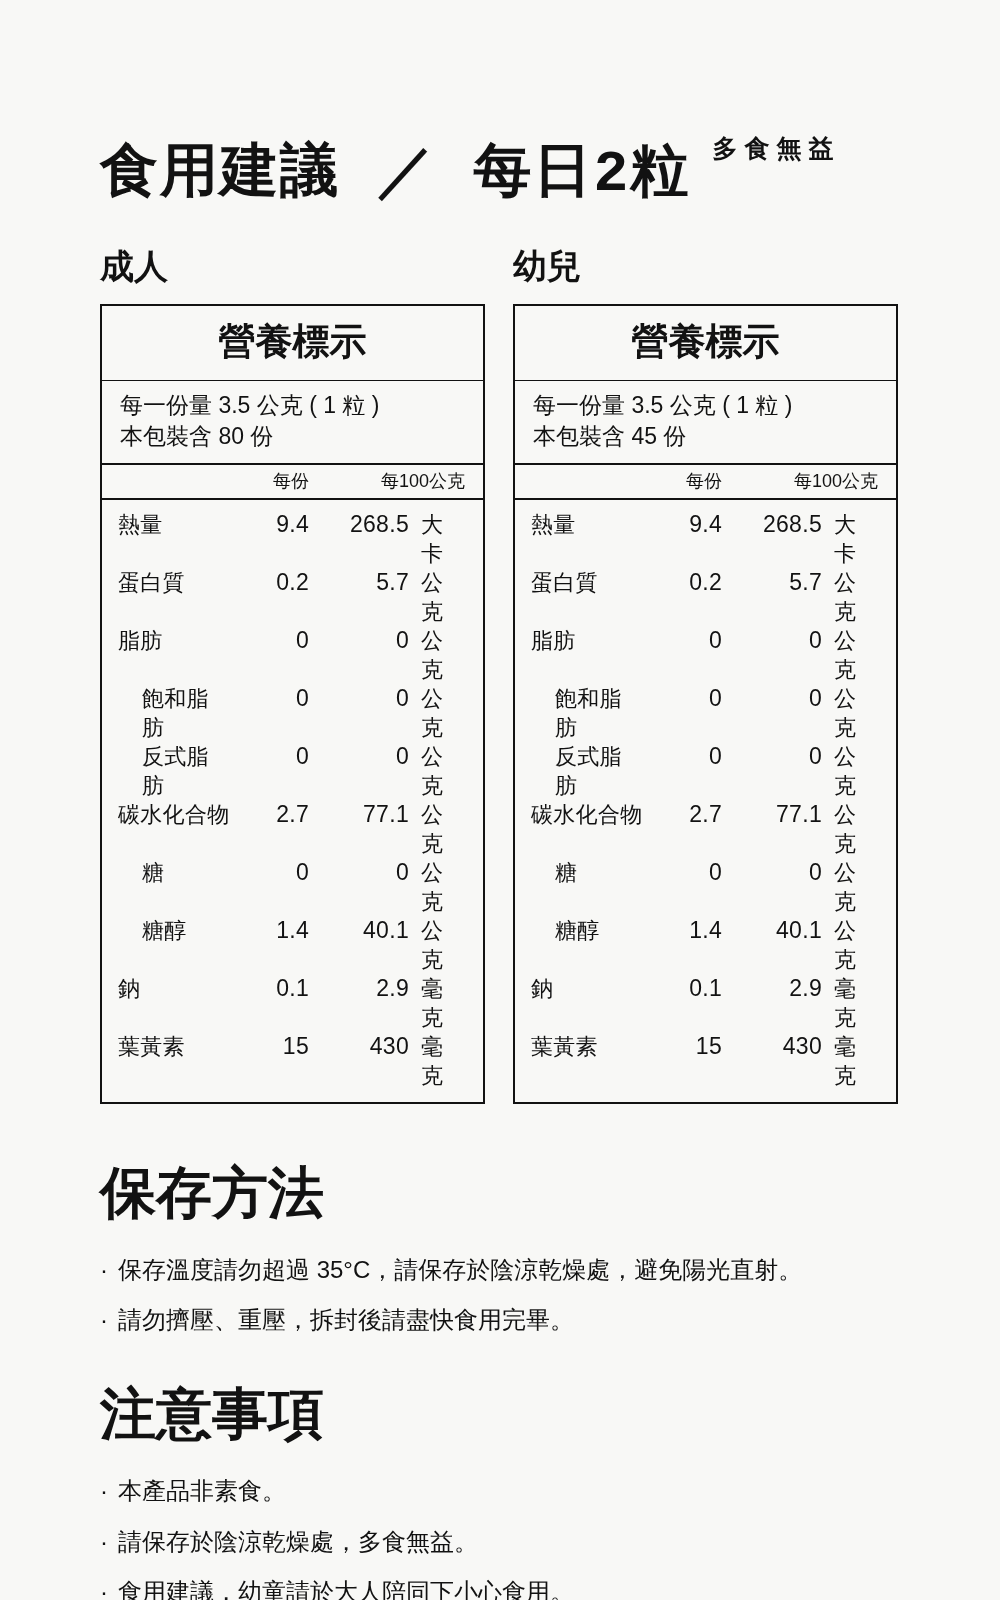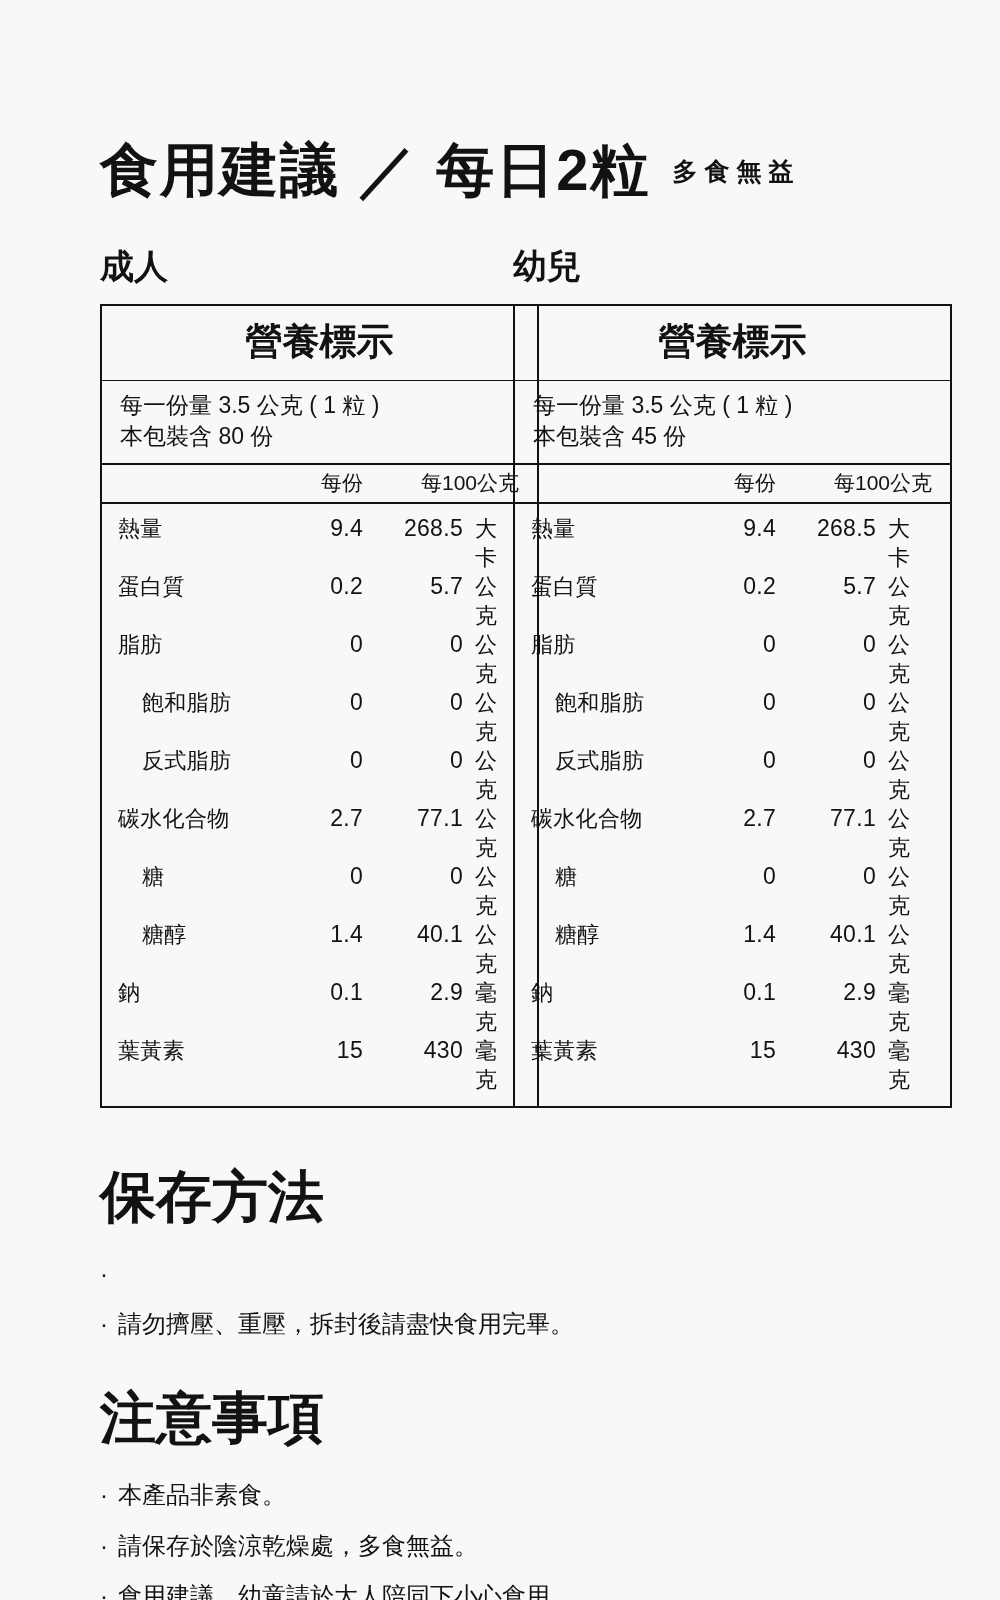--- a/index.html
+++ b/index.html
@@ -5,31 +5,31 @@
   * { margin:0; padding:0; box-sizing:border-box; }
   html,body { width:1000px; }
   body {
     min-height:1600px;
     background:#f8f8f6;
     color:#121212;
     font-family:"Liberation Sans", sans-serif;
     padding:132px 90px 60px 100px;
   }
   
-  .title-row { display:flex; align-items:center; }
+  .title-row { display:flex; align-items:flex-start;font-family:Liberation Mono, monospace; }
   .page-title { font-size:58px; font-weight:bold; letter-spacing:2px; white-space:nowrap; }
   .title-suffix { font-size:25px; font-weight:bold; letter-spacing:7px; margin-left:22px; white-space:nowrap; }
   
   .tables-row { display:flex; gap:28px; margin-top:34px; }
   .table-col { width:385px; }
   .group-label { font-size:34px; font-weight:bold; margin:0 0 14px 0; }
-  .ntable { border:2px solid #121212; width:439px; }
+  .ntable { border:2px solid #121212; width:385px; }
   .nt-title { font-size:37px; font-weight:bold; text-align:center; padding:11px 0 13px; border-bottom:1px solid #121212; }
   .nt-serving { padding:9px 18px 11px 18px; font-size:23px; line-height:1.35; border-bottom:2px solid #121212; }
-  .nt-cols { display:grid; grid-template-columns:1fr 78px 156px; padding:4px 18px 5px 16px; font-size:21px; border-bottom:2px solid #121212; }
+  .nt-cols { display:grid; grid-template-columns:1fr 78px 156px; padding:4px 18px 5px 16px; font-size:18px; border-bottom:2px solid #121212; }
   .nt-cols .c2, .nt-cols .c3 { text-align:right; }
   .nt-body { padding:10px 18px 12px 16px; }
   .nt-row { display:grid; grid-template-columns:1fr 78px 100px 56px; font-size:22px; line-height:29px; letter-spacing:0.3px; }
   .nt-row .v1, .nt-row .v2 { text-align:right; font-size:23px; }
   .nt-row .unit { padding-left:12px; }
   .nt-row .lbl.indent { padding-left:24px; }
   
   .section-heading { font-size:56px; font-weight:bold;font-family:Liberation Serif, serif; }
   .storage-section { margin-top:52px; }
   .notes-section { margin-top:42px; }
@@ -204,20 +204,21 @@
         </div>
       </div>
     </div>
   </section>
 
   <section class="storage-section">
     <h2 class="section-heading">保存方法</h2>
     <ul class="bullet-list">
       <li class="bullet-item">
         <span class="bullet-marker">·</span>
+        <span class="bullet-text">保存溫度請勿超過 35°C，請保存於陰涼乾燥處，避免陽光直射。</span>
       </li>
       <li class="bullet-item">
         <span class="bullet-marker">·</span>
         <span class="bullet-text">請勿擠壓、重壓，拆封後請盡快食用完畢。</span>
       </li>
     </ul>
   </section>
 
   <section class="notes-section">
     <h2 class="section-heading">注意事項</h2>

